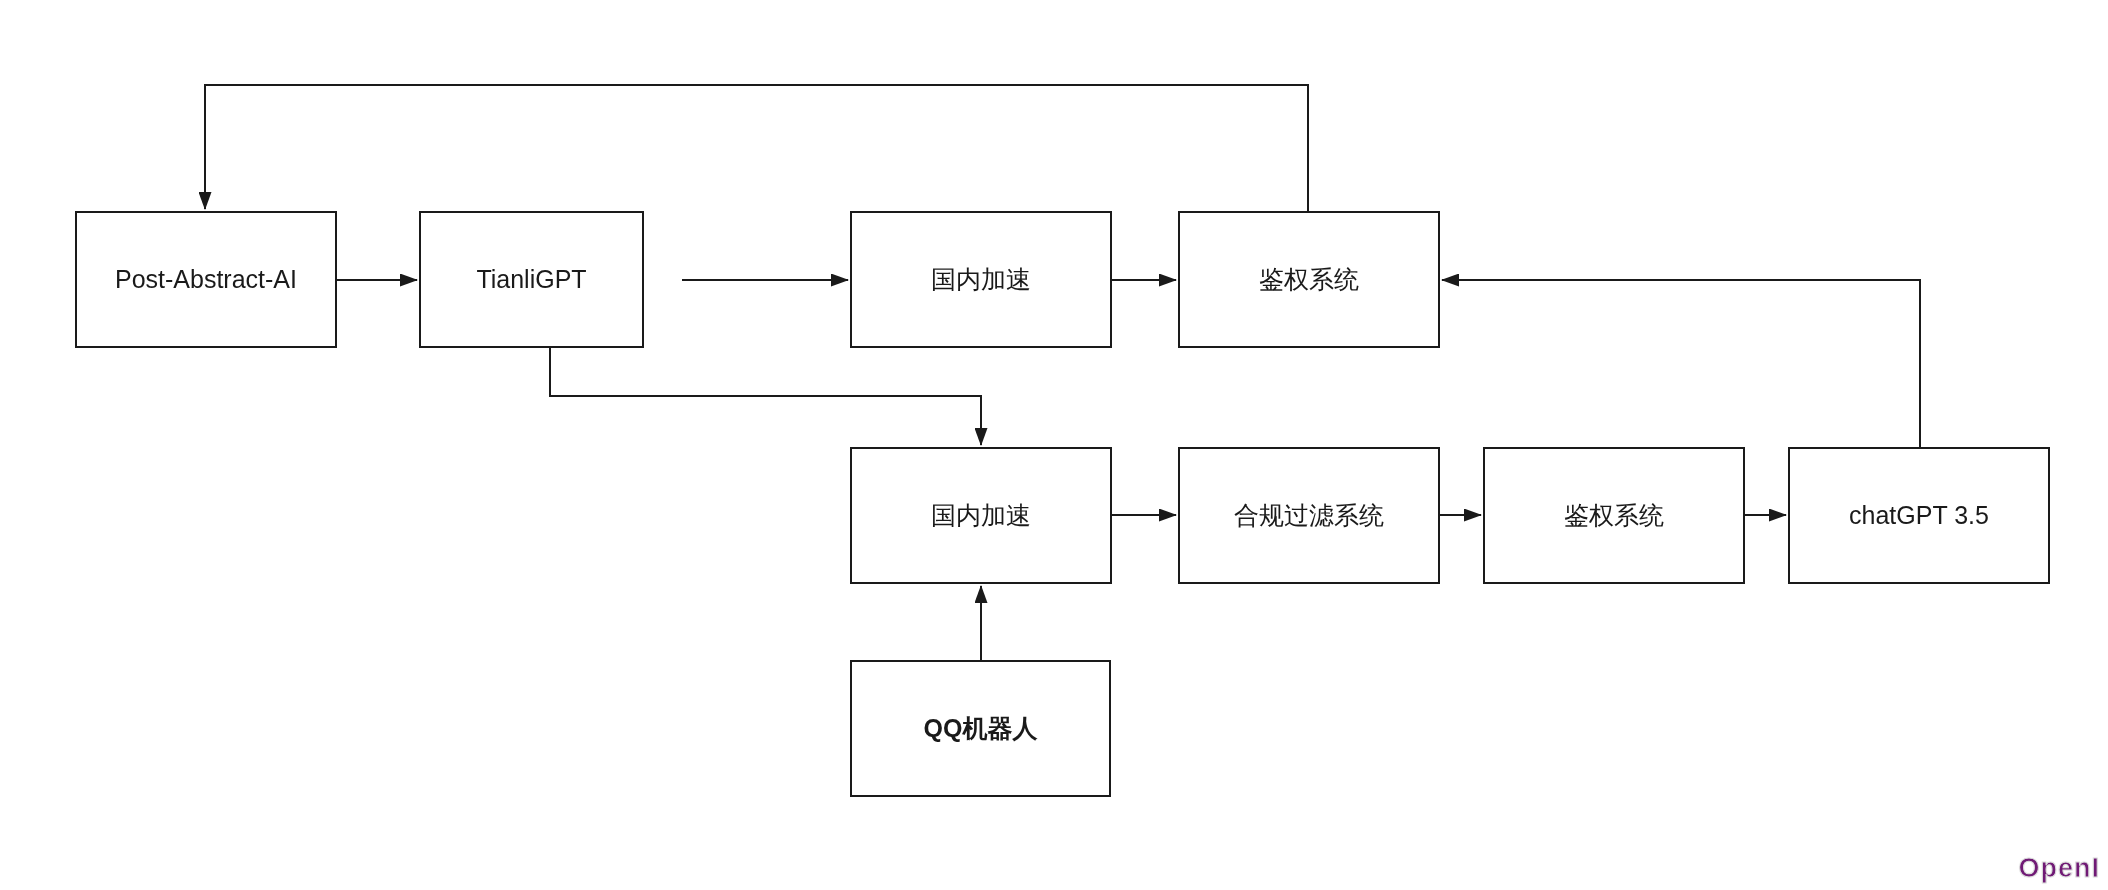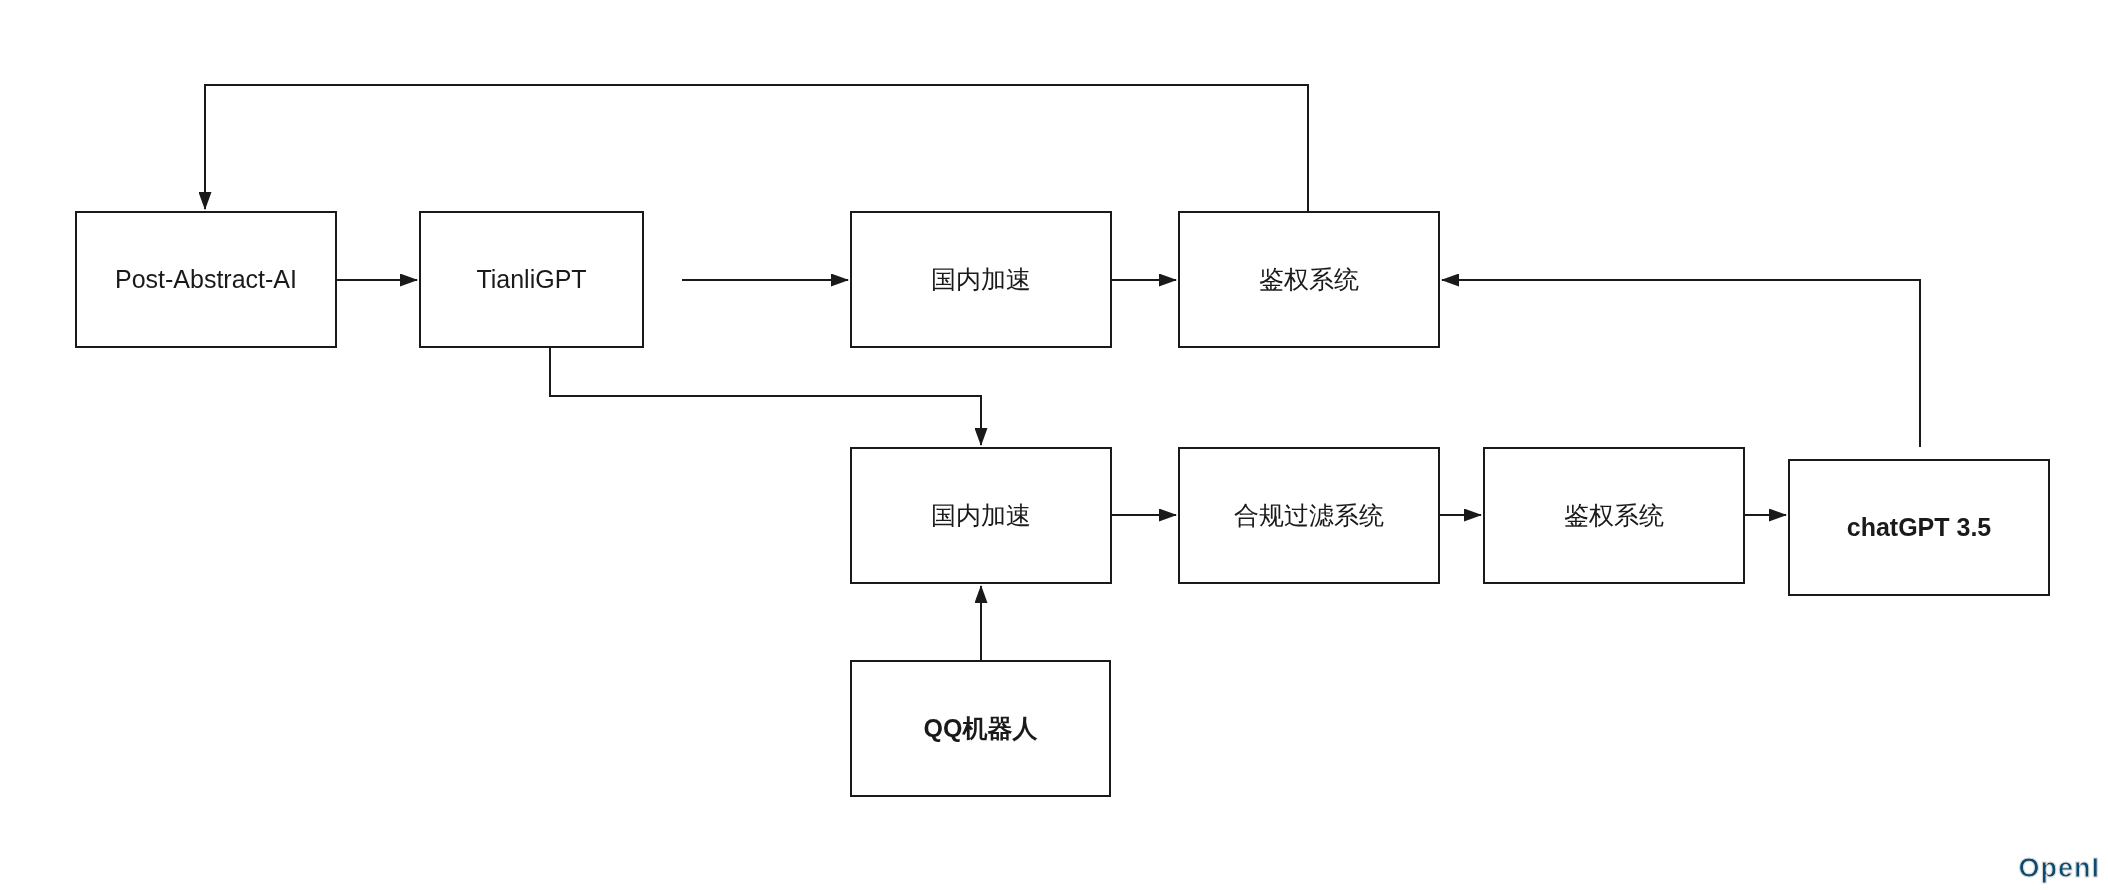--- a/index.html
+++ b/index.html
@@ -42,21 +42,21 @@
     text-align: center;
     white-space: nowrap;
   }
   .watermark {
     position: absolute;
     right: 8px;
     bottom: 6px;
     font-size: 27px;
     font-weight: bold;
     letter-spacing: 1px;
-    color: #0c4a6e;
+    color: #701a75;
     -webkit-text-stroke: 1px #dddddd;
     text-shadow: 0 0 2px #e8e8e8;
     user-select: none;
   }
 </style>
 </head>
 <body>
 
 <div class="stage">
 
@@ -100,21 +100,21 @@
   </div>
 
   <div class="node" style="left:1178px; top:447px;">
     <span>合规过滤系统</span>
   </div>
 
   <div class="node" style="left:1483px; top:447px;">
     <span>鉴权系统</span>
   </div>
 
-  <div class="node" style="left:1788px; top:459px;font-weight:bold;">
+  <div class="node" style="left:1788px; top:447px;">
     <span>chatGPT 3.5</span>
   </div>
 
   <div class="node" style="left:850px; top:660px; width:261px;font-weight:bold;">
     <span>QQ机器人</span>
   </div>
 
   <div class="watermark">OpenI</div>
 
 </div>

